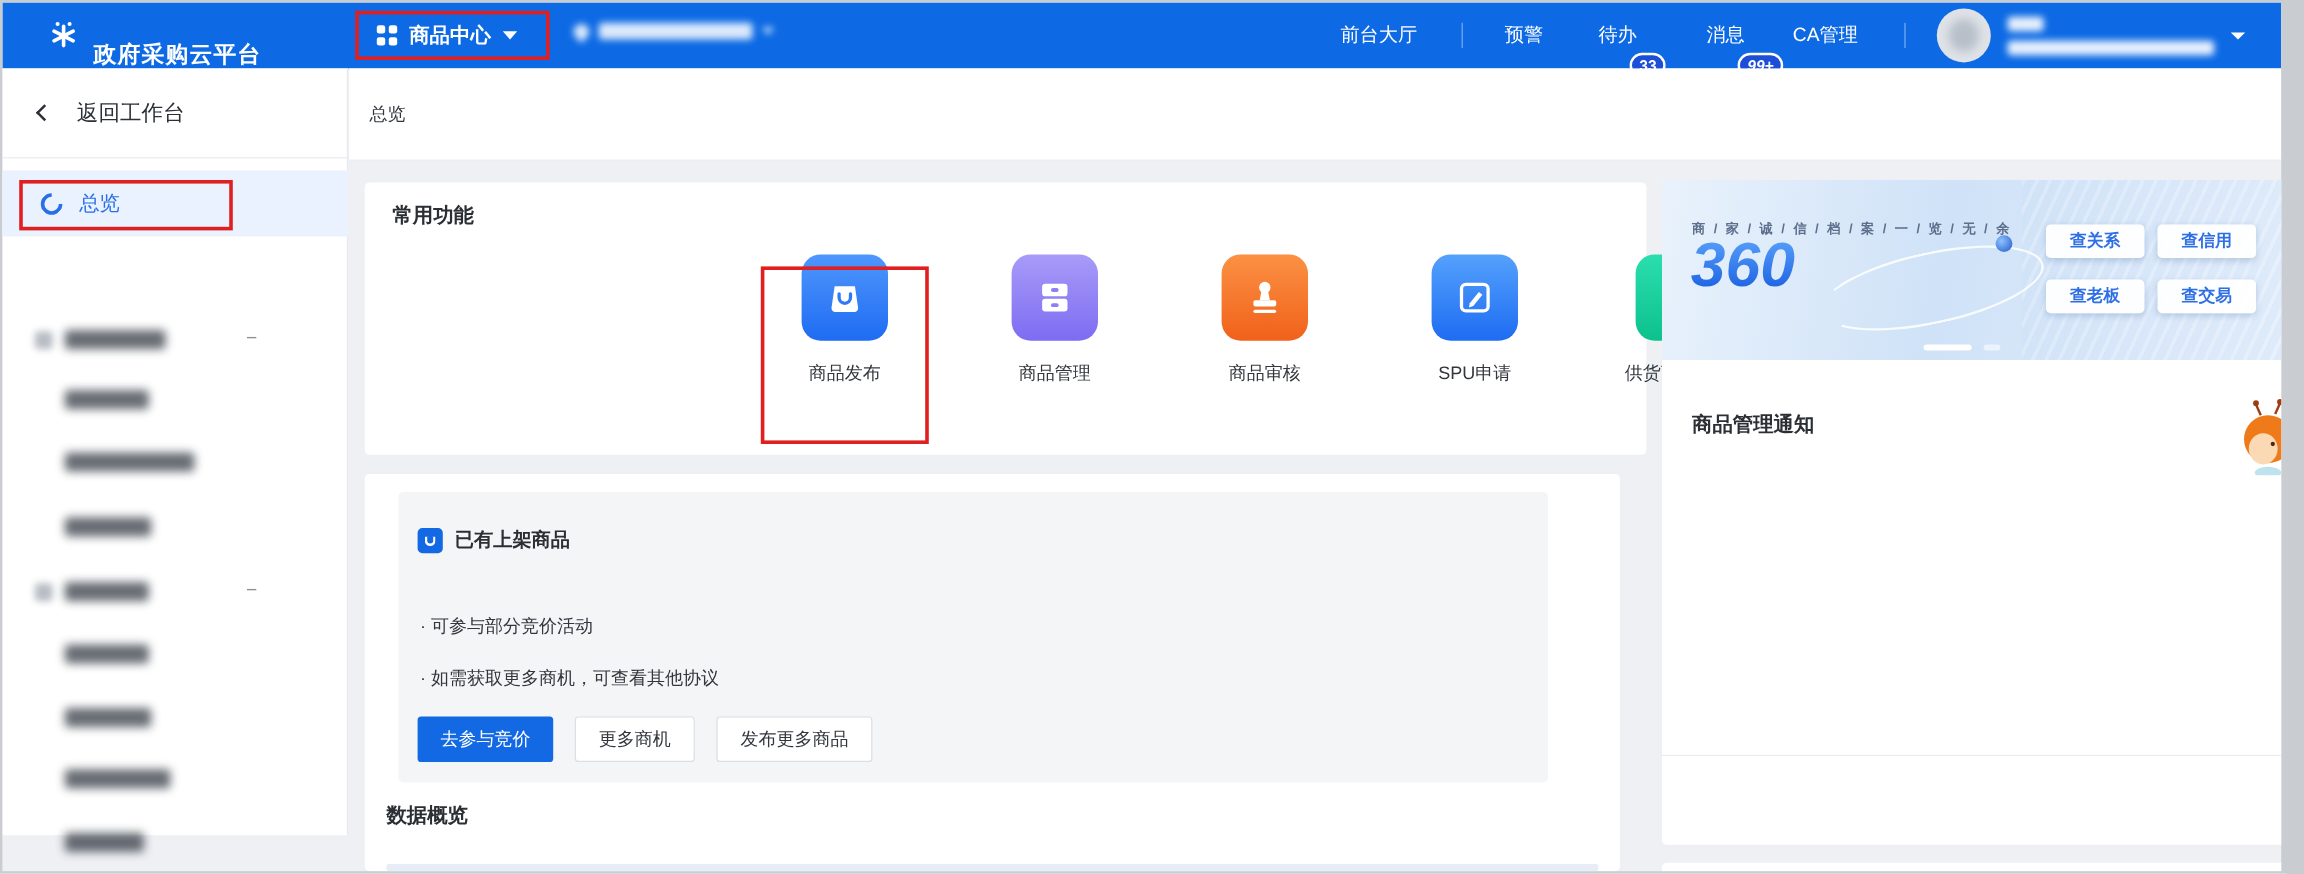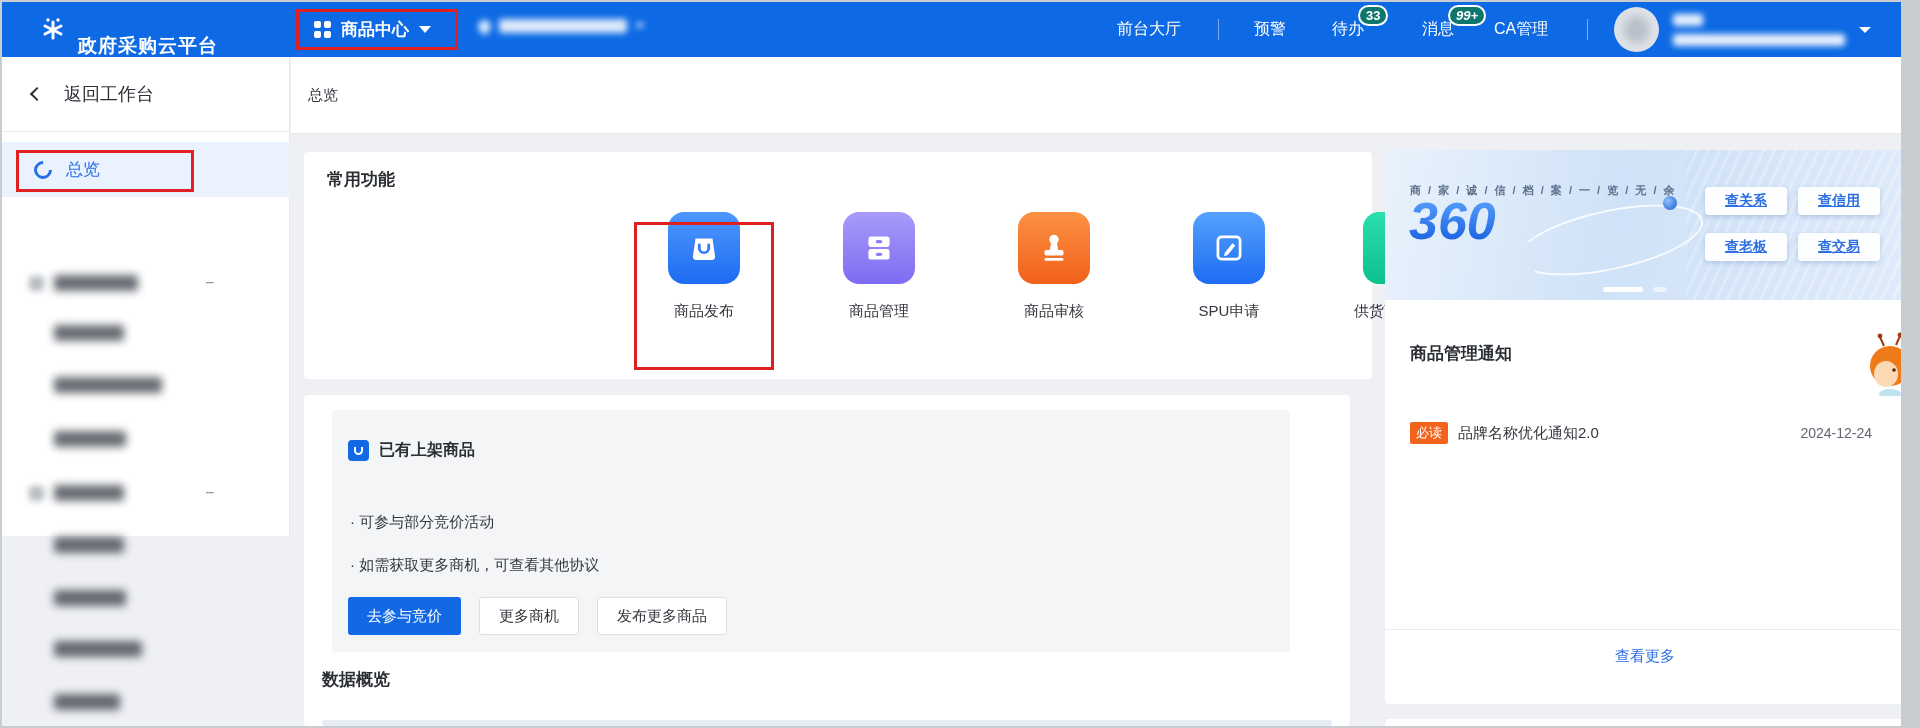--- a/index.html
+++ b/index.html
@@ -15,30 +15,30 @@
   .grid-icon { width:17px; height:17px; display:grid; grid-template-columns:1fr 1fr; gap:3px; }
   .grid-icon span { background:#fff; border-radius:2px; }
   .app-label { font-size:17px; font-weight:600; }
   .caret { width:0; height:0; border-left:6px solid transparent; border-right:6px solid transparent; border-top:7px solid #fff; }
   .blur-loc { position:absolute; left:476px; top:17px; display:flex; align-items:center; gap:8px; filter:blur(3px); opacity:.85; }
   .blur-loc .pin { width:13px; height:13px; background:#fff; border-radius:50% 50% 50% 0; transform:rotate(-45deg); }
   .blur-loc .bar { width:128px; height:14px; background:#fff; border-radius:3px; }
   .blur-loc .c { width:0;height:0;border-left:5px solid transparent;border-right:5px solid transparent;border-top:6px solid #fff; }
   .hnav { position:absolute; top:0; height:55px; display:flex; align-items:center; font-size:16px; cursor:pointer; }
   .hnav-divider { position:absolute; top:17px; width:1px; height:21px; background:rgba(255,255,255,.45); }
-  .badge { position:absolute; background:#0f766e; color:#fff; border:2px solid #fff; border-radius:11px; font-size:13px; line-height:17px; padding:0 6px; font-weight:600; }
+  .badge { position:absolute; background:#1d4ed8; color:#fff; border:2px solid #fff; border-radius:11px; font-size:13px; line-height:17px; padding:0 6px; font-weight:600;margin-top:39px; }
   .avatar-wrap { position:absolute; left:1612px; top:5px; display:flex; align-items:center; gap:14px; }
   .avatar { width:45px; height:45px; border-radius:50%; background:#dfe3e8; overflow:hidden; position:relative; }
   .avatar::after { content:""; position:absolute; left:10px; top:9px; width:25px; height:27px; background:#b7bfc9; border-radius:50%; filter:blur(4px); }
   .uname { display:flex; flex-direction:column; gap:8px; filter:blur(3px); opacity:.9; }
   .uname .l1 { width:30px; height:12px; background:#fff; border-radius:3px; }
   .uname .l2 { width:172px; height:12px; background:#fff; border-radius:3px; }
 
   
-  .sidebar { position:absolute; left:0; top:55px; width:288px; height:479px; background:#fff; border-right:1px solid #e8eaee; }
+  .sidebar { position:absolute; left:0; top:55px; width:288px; height:639px; background:#fff; border-right:1px solid #e8eaee; }
   .back-row { position:absolute; left:0; top:16px; width:288px; height:42px; display:flex; align-items:center; gap:22px; padding-left:30px; color:#2b2f36; font-size:18px; cursor:pointer; }
   .chev-left { width:10px; height:10px; border-left:2px solid #2b2f36; border-bottom:2px solid #2b2f36; transform:rotate(45deg); }
   .side-divider { position:absolute; left:0; top:74px; width:288px; height:1px; background:#ececf0; }
   .overview-item { position:absolute; left:0; top:85px; width:288px; height:55px; background:#e9f2fe; display:flex; align-items:center; gap:14px; padding-left:32px; color:#2a6fe8; font-size:17px; cursor:pointer; }
   .ring { width:18px; height:18px; border-radius:50%; border:3px solid #2a6fe8; border-top-color:transparent; transform:rotate(45deg); }
   .redacted-row { position:absolute; left:0; width:288px; height:22px; }
   .redacted-row .txt { position:absolute; left:52px; top:3px; height:16px; background:#3d434c; border-radius:3px; filter:blur(4px); opacity:.78; }
   .redacted-row .ic { position:absolute; left:27px; top:4px; width:15px; height:15px; background:#9aa1ab; border-radius:3px; filter:blur(3px); opacity:.7; }
   .redacted-row .minus { position:absolute; left:203px; top:2px; color:#8c9096; font-size:16px; }
 
@@ -80,21 +80,21 @@
   .headline { position:absolute; left:22px; top:48px; display:flex; align-items:flex-start; z-index:2; }
   .headline .hz { font-size:46px; font-weight:800; color:#1c2c4e; letter-spacing:2px; }
   .headline .num { font-size:52px; font-weight:800; font-style:italic; margin-left:2px; line-height:46px;
                    background:linear-gradient(180deg,#57a0fb,#1a5fe0); -webkit-background-clip:text; background-clip:text; color:transparent; }
   .globe { position:absolute; left:278px; top:46px; width:14px; height:14px; border-radius:50%;
            background:radial-gradient(circle at 35% 35%, #8ec2ff, #1f58c9); z-index:3; }
   .orbit { position:absolute; left:130px; top:60px; width:190px; height:60px; border:2px solid rgba(255,255,255,.85);
            border-radius:50%; transform:rotate(-12deg); border-left-color:transparent; z-index:1; }
   .bbtns { position:absolute; left:320px; top:37px; display:grid; grid-template-columns:82px 82px; grid-auto-rows:28px; gap:18px 11px; z-index:3; }
   .bbtn { background:rgba(255,255,255,.95); border-radius:4px; color:#2f6fe4; font-size:14px; font-weight:700;
-          display:flex; align-items:center; justify-content:center; box-shadow:0 2px 5px rgba(60,100,160,.25); cursor:pointer;text-decoration:underline; }
+          display:flex; align-items:center; justify-content:center; box-shadow:0 2px 5px rgba(60,100,160,.25); cursor:pointer; }
   .dots { position:absolute; left:218px; top:137px; display:flex; gap:10px; align-items:center; z-index:3; }
   .dot-active { width:40px; height:5px; background:#fff; border-radius:3px; }
   .dot { width:14px; height:5px; background:rgba(255,255,255,.55); border-radius:3px; }
   .rcard .sec-title { position:absolute; left:25px; top:192px; }
   .notice { position:absolute; left:25px; width:462px; height:24px; display:flex; align-items:center; cursor:pointer; }
   .n1 { top:271px; } .n2 { top:321px; }
   .ntag { background:#f2631c; color:#fff; font-size:13px; padding:2px 6px; border-radius:2px; margin-right:10px; }
   .ntitle { font-size:15px; color:#33373d; }
   .ndate { margin-left:auto; font-size:14px; color:#5f6670; }
   .rdivider { position:absolute; left:0; top:479px; width:520px; height:1px; background:#ececee; }
@@ -336,28 +336,22 @@
         <div class="bbtn">查交易</div>
       </div>
       <div class="dots">
         <span class="dot-active"></span>
         <span class="dot"></span>
       </div>
     </div>
 
     <div class="sec-title">商品管理通知</div>
 
-    <div class="notice n1">
-      <span class="ntag">必读</span>
-      <span class="ntitle">品牌名称优化通知2.0</span>
-      <span class="ndate">2024-12-24</span>
-    </div>
 
     <div class="rdivider"></div>
-    <div class="see-more">查看更多</div>
   </div>
 
   <div class="next-card-peek"></div>
 
   <svg class="mascot" viewBox="0 0 40 64">
     <line x1="14" y1="14" x2="10" y2="5" stroke="#a03c10" stroke-width="2"></line>
     <circle cx="10" cy="4" r="2.4" fill="#a03c10"></circle>
     <line x1="26" y1="13" x2="30" y2="4" stroke="#a03c10" stroke-width="2"></line>
     <circle cx="30" cy="3" r="2.4" fill="#a03c10"></circle>
     <circle cx="20" cy="34" r="20" fill="#ef7a1a"></circle>

